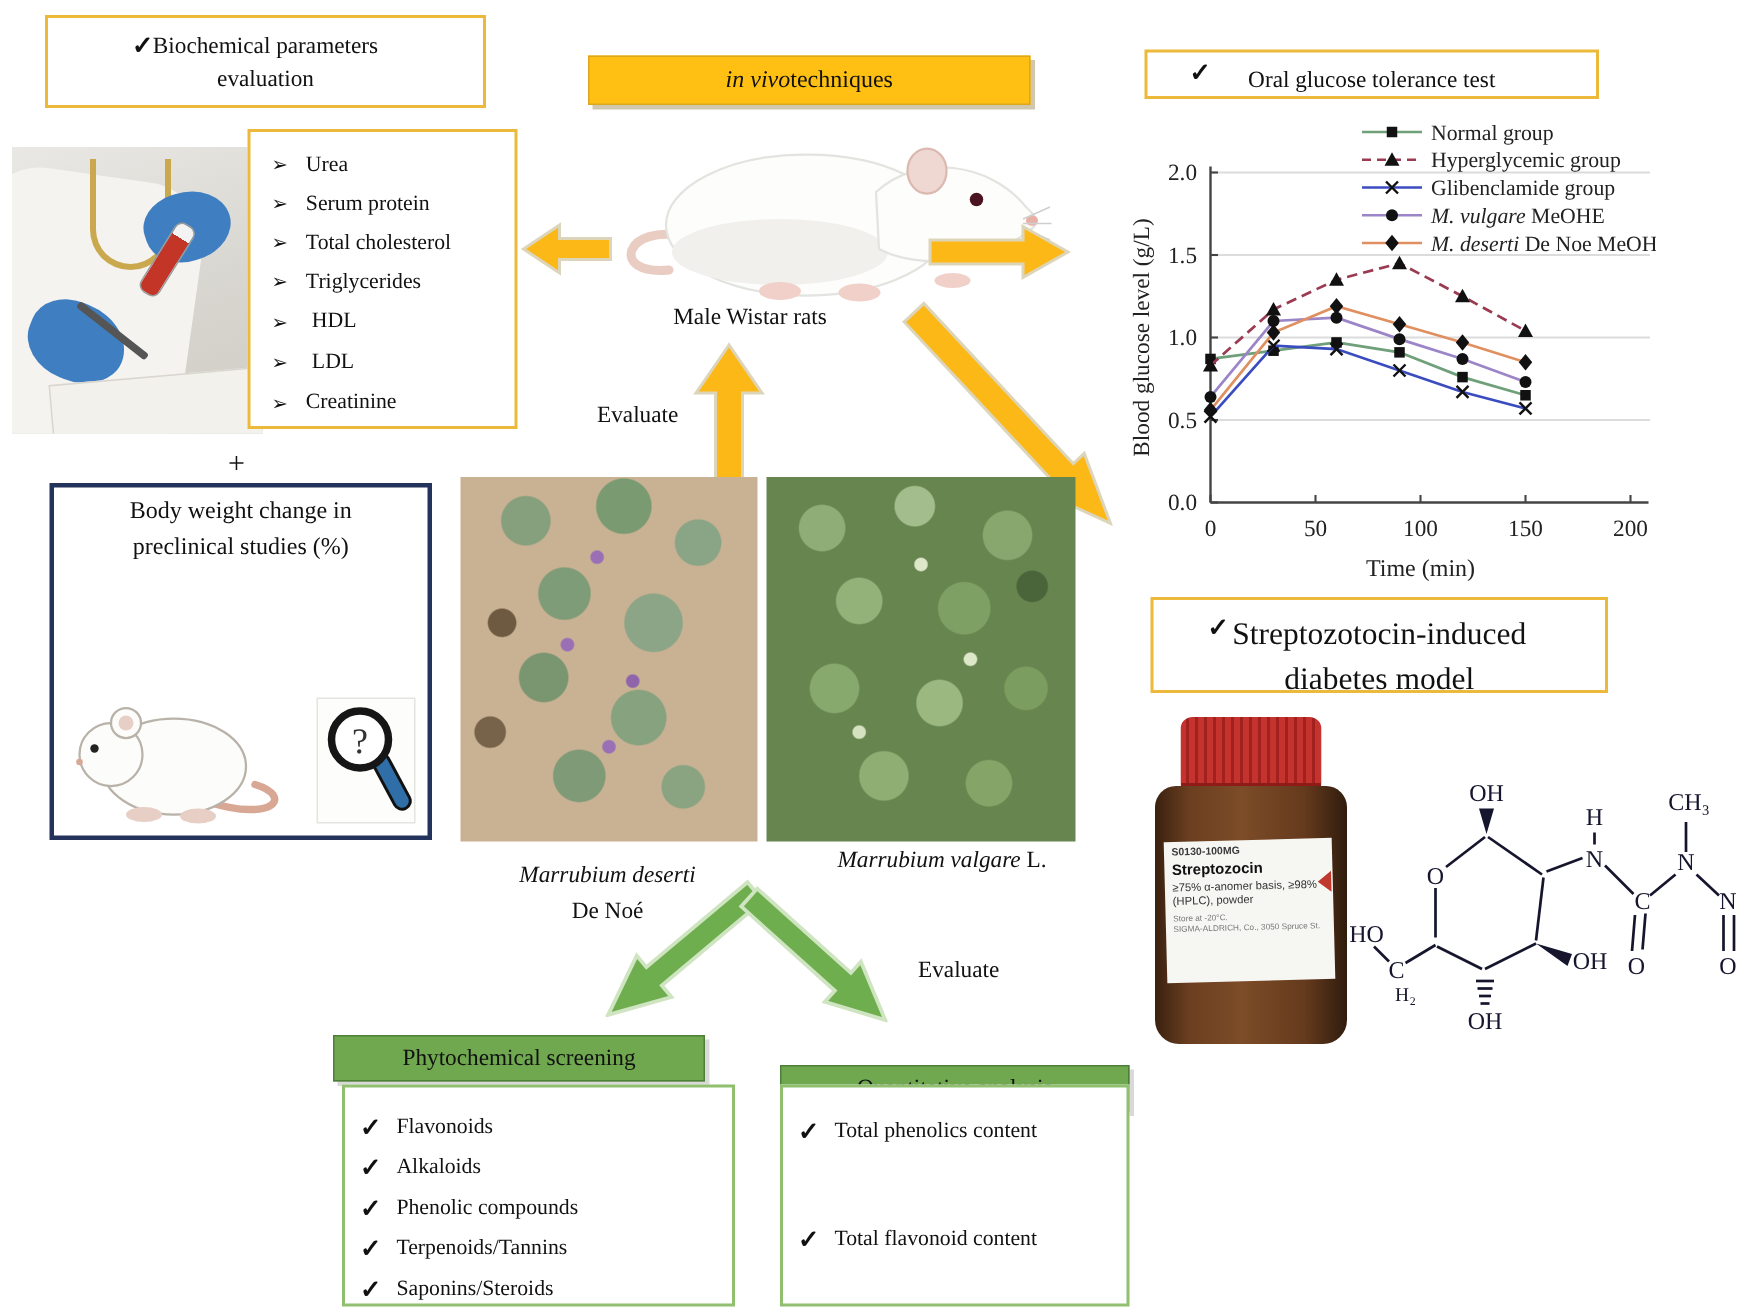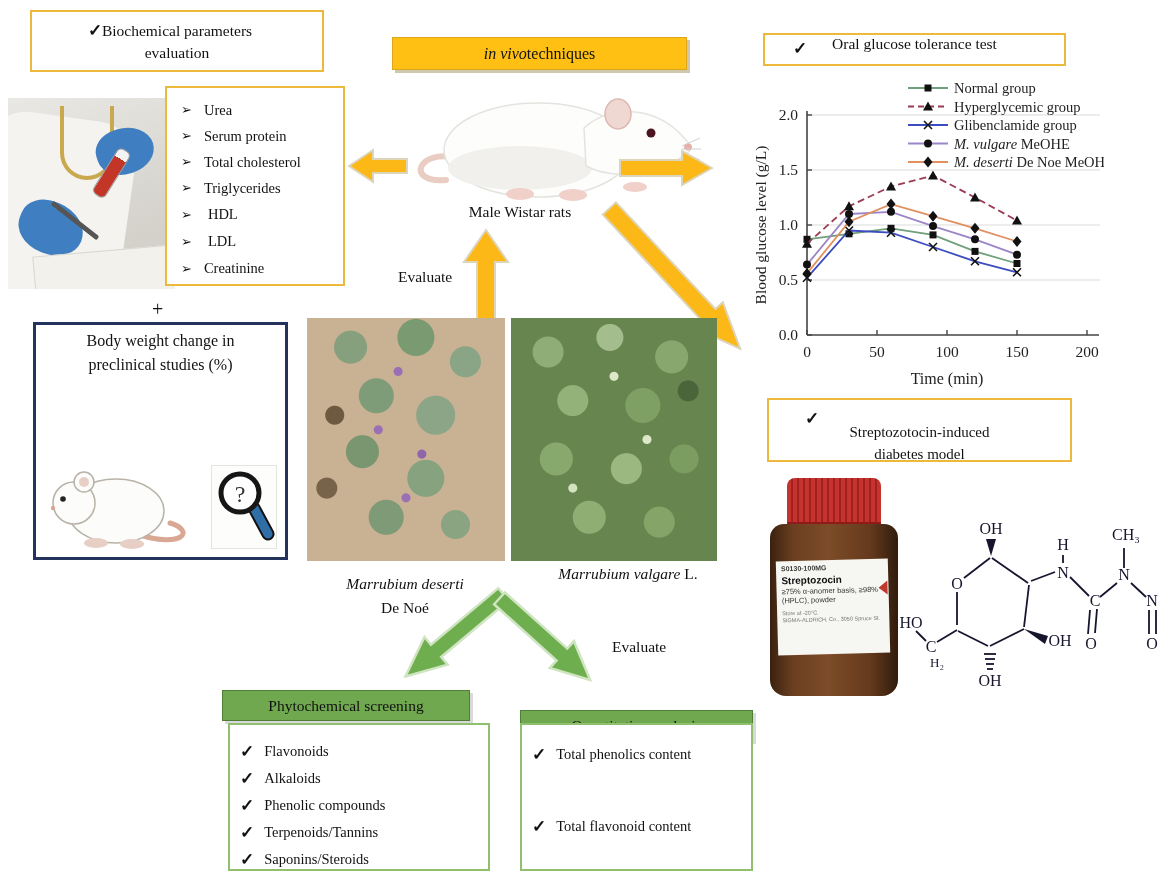--- a/index.html
+++ b/index.html
@@ -93,21 +93,21 @@
     </div>
   </div>
 
   <div class="abs gold-banner" style="left:392px;top:37px;width:295px;height:33px">
     <span class="it">in vivo</span>
       <span> techniques</span>
   </div>
 
   <div class="abs ybox" style="left:763px;top:33px;width:303px;height:33px">
     <span class="abs check" style="left:28px;top:3px">✓</span>
-    <div class="ctr" style="margin-top:0;font-size:15.5px">Oral glucose tolerance test</div>
+    <div class="ctr" style="margin-top:10px;font-size:15.5px">Oral glucose tolerance test</div>
   </div>
 
   <div class="abs photo" id="lab-photo" style="left:8px;top:98px;width:167px;height:191px">
     <div class="coat"></div>
     <div class="steth"></div>
     <div class="abs glove" style="left:88px;top:30px;width:58px;height:46px;transform:rotate(-18deg)"></div>
     <div class="tube"></div>
     <div class="abs glove" style="left:10px;top:104px;width:66px;height:52px;transform:rotate(22deg)"></div>
     <div class="pen"></div>
     <div class="clip"></div>
@@ -154,21 +154,21 @@
       <circle cx="253" cy="47" r="4.5" fill="#4a1420"></circle>
       <ellipse cx="290" cy="61" rx="4" ry="3.5" fill="#e8afa5"></ellipse>
       <line x1="284" y1="60" x2="302" y2="52" stroke="#cfcfcf" stroke-width="1"></line>
       <line x1="284" y1="63" x2="303" y2="63" stroke="#cfcfcf" stroke-width="1"></line>
       <line x1="284" y1="66" x2="302" y2="74" stroke="#cfcfcf" stroke-width="1"></line>
       <ellipse cx="122" cy="108" rx="14" ry="6" fill="#f0d0c8"></ellipse>
       <ellipse cx="175" cy="109" rx="14" ry="6" fill="#f0d0c8"></ellipse>
       <ellipse cx="237" cy="101" rx="12" ry="5" fill="#f0d0c8"></ellipse>
     </svg>
   </div>
-  <div class="abs ctr lbl" style="left:390px;top:203px;width:260px">Male Wistar rats</div>
+  <div class="abs ctr lbl" style="left:370px;top:203px;width:260px">Male Wistar rats</div>
 
   <div class="abs" style="left:347px;top:146px">
     <svg width="62" height="40" viewBox="0 0 62 40">
         <polygon points="2,20 26,4 26,13 60,13 60,27 26,27 26,36" fill="#fcb817" stroke="#ddd5ba" stroke-width="2"></polygon>
       </svg>
   </div>
   <div class="abs" style="left:618px;top:148px">
     <svg width="96" height="40" viewBox="0 0 96 40">
         <polygon points="94,20 64,3 64,12 2,12 2,28 64,28 64,37" fill="#fcb817" stroke="#ddd5ba" stroke-width="2"></polygon>
       </svg>
@@ -322,21 +322,21 @@
   <div class="abs ctr" style="left:315px;top:572px;width:180px;font-size:15.5px;line-height:1.55">
     <div class="it">Marrubium deserti</div>
     <div>De Noé</div>
   </div>
   <div class="abs ctr" style="left:528px;top:565px;width:200px;font-size:15.5px">
     <span class="it">Marrubium valgare</span><span> L.</span>
   </div>
 
   <div class="abs ybox" style="left:767px;top:398px;width:305px;height:64px">
     <span class="abs check" style="left:36px;top:8px">✓</span>
-    <div class="ctr" style="margin-top:22px;font-size:15px;line-height:1.45">
+    <div class="ctr" style="margin-top:7px;font-size:21px;line-height:1.45">
       <div>Streptozotocin-induced</div>
       <div>diabetes model</div>
     </div>
   </div>
 
   <div class="abs" id="stz-bottle" style="left:770px;top:478px">
     <div class="cap"></div>
     <div class="bottle-body"></div>
     <div class="bottle-label">
       <div class="lb-cat">S0130-100MG</div>

